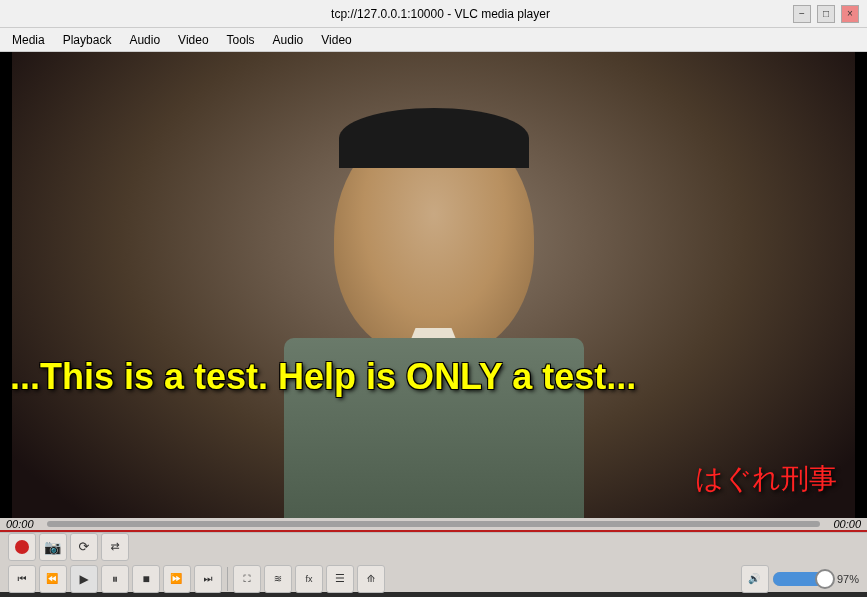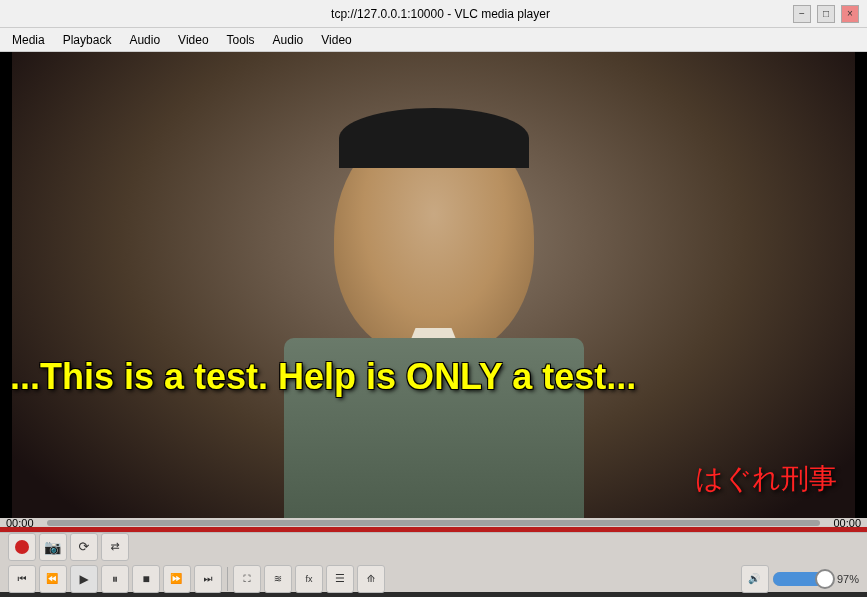--- a/index.html
+++ b/index.html
@@ -229,21 +229,22 @@
     }
 
     
     #seek-bar-container {
       background: #d4d0cc;
       height: 14px;
       display: flex;
       align-items: center;
       padding: 0 6px;
       gap: 6px;
-      border-bottom: 5px solid #b91c1c;
+      border-bottom: 2px solid #b91c1c;
+      font-style: italic;
     }
     #time-left {
       font-size: 11px;
       color: #000;
       min-width: 35px;
     }
     #seek-track {
       flex: 1;
       height: 6px;
       background: #a0a0a0;

